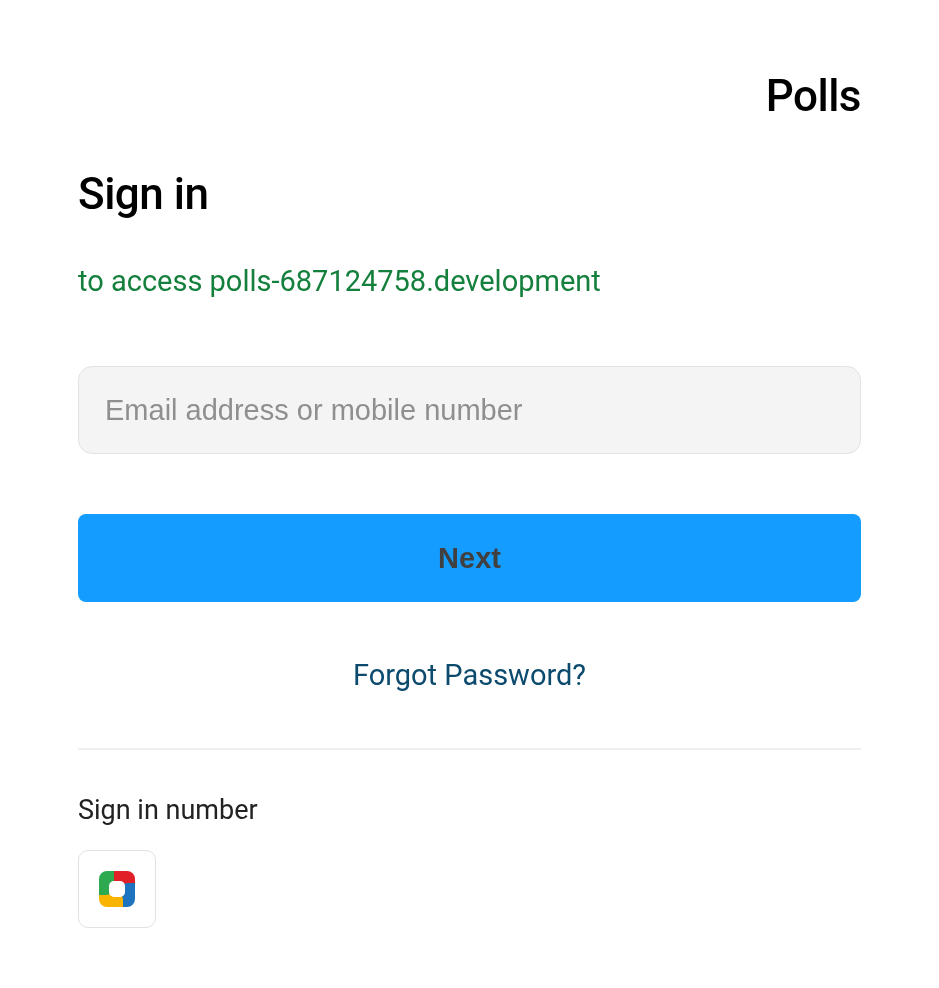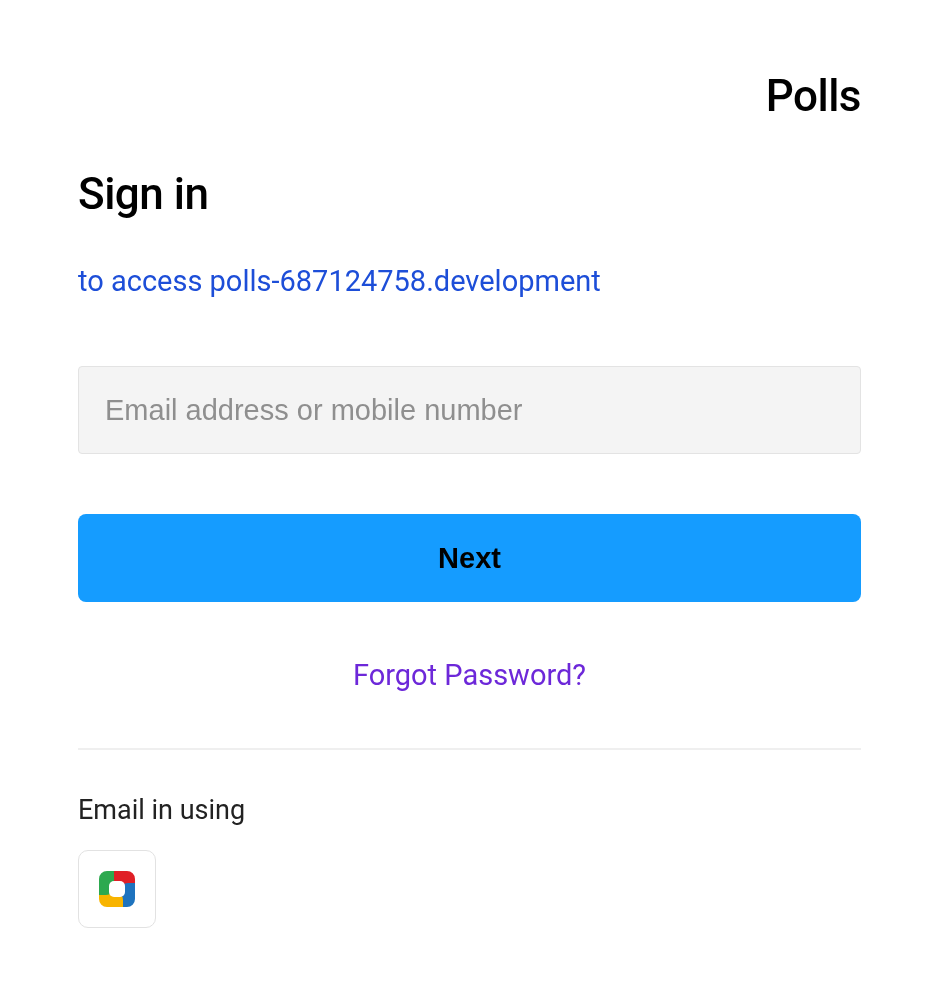--- a/index.html
+++ b/index.html
@@ -24,57 +24,57 @@
     }
     .signin-heading {
       font-size: 44px;
       font-weight: 500;
       letter-spacing: -0.5px;
       margin-bottom: 20px;
     }
     .signin-subtext {
       font-size: 29px;
       font-weight: 400;
-      color: #1d4ed8;
+      color: #15803d;
       margin-bottom: 68px;
       margin-top: 44px;
     }
     .email-input {
       width: 100%;
       height: 88px;
       background: #f4f4f4;
       border: 1px solid #e3e3e3;
-      border-radius: 4px;
+      border-radius: 14px;
       padding: 0 26px;
       font-size: 29px;
       color: #333333;
       margin-bottom: 60px;
       outline: none;
     }
     .email-input::placeholder {
       color: #8f8f8f;
     }
     .next-button {
       width: 100%;
       height: 88px;
       background: #159cff;
       border: none;
       border-radius: 8px;
-      color: #000000;
+      color: #404040;
       font-size: 29px;
       font-weight: 600;
       cursor: pointer;
       margin-bottom: 56px;
     }
     .forgot-link-wrap {
       text-align: center;
       margin-bottom: 56px;
     }
     .forgot-link {
-      color: #6d28d9;
+      color: #0c4a6e;
       font-size: 29px;
       text-decoration: none;
       cursor: pointer;
     }
     .divider {
       border: none;
       border-top: 2px solid #efefef;
       margin-bottom: 44px;
     }
     .signin-using-label {
@@ -116,21 +116,21 @@
 <input type="text" class="email-input" placeholder="Email address or mobile number" style="">
 
 <button class="next-button">Next</button>
 
 <div class="forgot-link-wrap">
   <a class="forgot-link">Forgot Password?</a>
 </div>
 
 <hr class="divider">
 
-<p class="signin-using-label">Email in using</p>
+<p class="signin-using-label">Sign in number</p>
 
 <div class="sso-row">
   <button class="sso-button">
     <span>
       <svg class="zoho-icon-svg" viewBox="0 0 44 44">
         <path d="M12 4 H32 A8 8 0 0 1 40 12 V19 H24 A8 8 0 0 1 16 11 V4 Z" fill="#E01F26"></path>
         <path d="M40 12 V32 A8 8 0 0 1 32 40 H25 V24 A8 8 0 0 1 33 16 H40 Z" fill="#1E73BE" transform="rotate(0)"></path>
         <path d="M32 40 H12 A8 8 0 0 1 4 32 V25 H20 A8 8 0 0 1 28 33 V40 Z" fill="#F8B400"></path>
         <path d="M4 32 V12 A8 8 0 0 1 12 4 H19 V20 A8 8 0 0 1 11 28 H4 Z" fill="#2DA94F"></path>
         <rect x="14" y="14" width="16" height="16" rx="5" fill="#ffffff"></rect>

